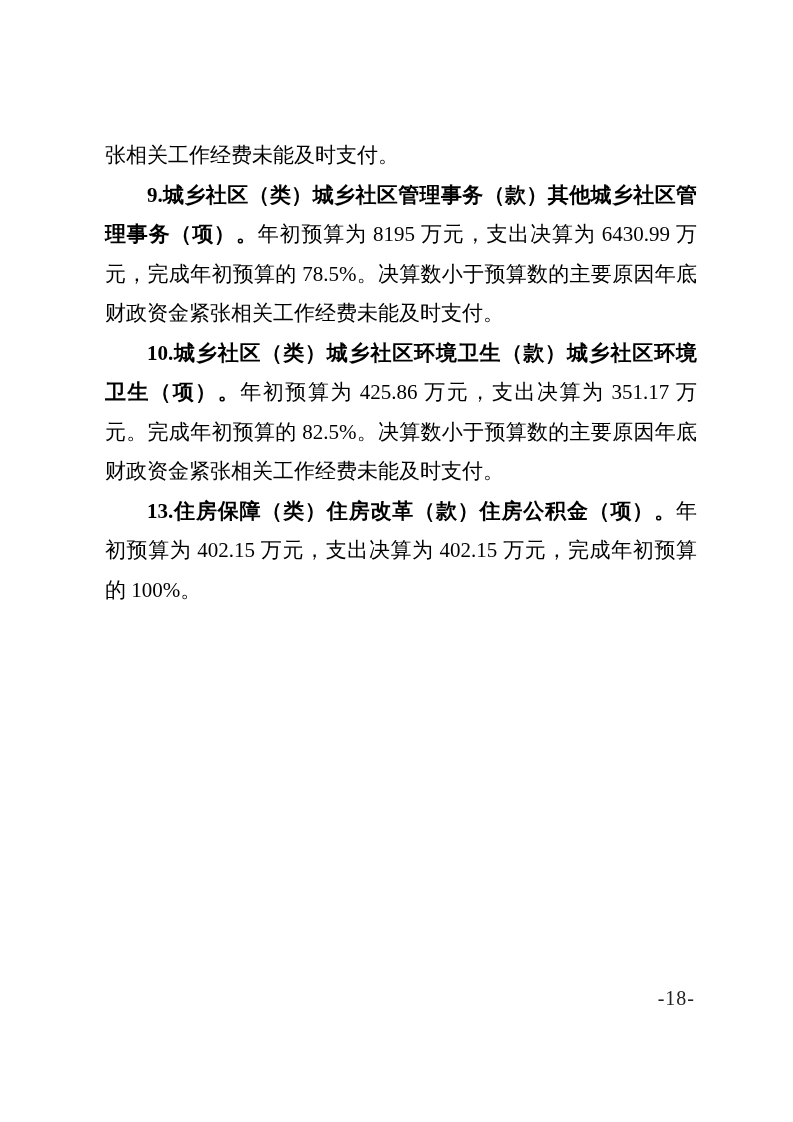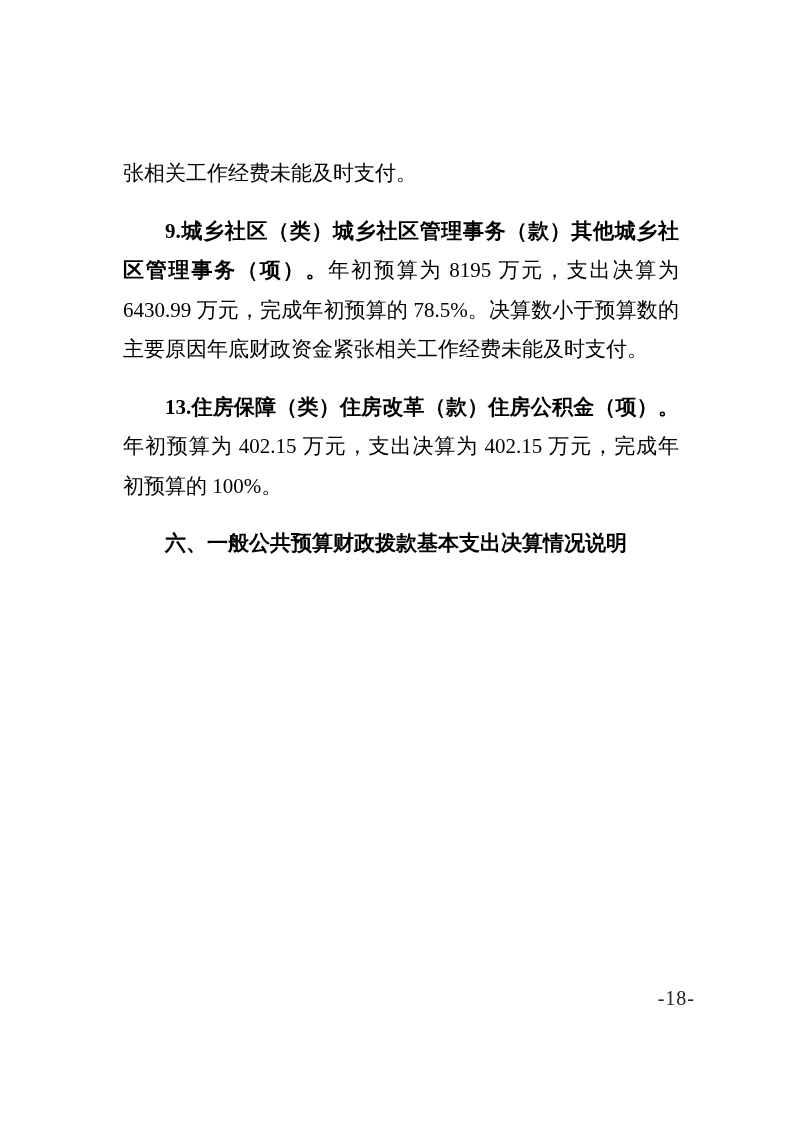--- a/index.html
+++ b/index.html
@@ -23,21 +23,21 @@
   .content {
     position: absolute;
     left: 105px;
     top: 136px;
     width: 592px;
     font-size: 21px;
     line-height: 39.5px;
     text-align: justify;
   }
   .content p {
-    margin: 18px;
+    margin: 0;
     padding: 0;
     text-indent: 2em;
   }
   .content p.no-indent {
     text-indent: 0;
   }
   .hei {
     font-family: Liberation Serif, serif;
     font-weight: 700;
     color: #000000;
@@ -61,28 +61,28 @@
   <div class="content">
 
     <p class="no-indent">
       <span>张相关工作经费未能及时支付。</span>
     </p>
 
     <p>
       <span class="hei">9.城乡社区（类）城乡社区管理事务（款）其他城乡社区管理事务（项）。</span><span>年初预算为 8195 万元，支出决算为 6430.99 万元，完成年初预算的 78.5%。决算数小于预算数的主要原因年底财政资金紧张相关工作经费未能及时支付。</span>
     </p>
 
+    <p>
+      <span class="hei">10.城乡社区（类）城乡社区环境卫生（款）城乡社区环境卫生（项）。</span><span>年初预算为 425.86 万元，支出决算为 351.17 万元。完成年初预算的 82.5%。决算数小于预算数的主要原因年底财政资金紧张相关工作经费未能及时支付。</span>
+    </p>
 
     <p>
       <span class="hei">13.住房保障（类）住房改革（款）住房公积金（项）。</span><span>年初预算为 402.15 万元，支出决算为 402.15 万元，完成年初预算的 100%。</span>
     </p>
 
 
-    <p>
-      <span class="hei">六、一般公共预算财政拨款基本支出决算情况说明</span>
-    </p>
 
 
   </div>
 
   <div class="page-number">-18-</div>
 
 </div>
 
 </body></html>

